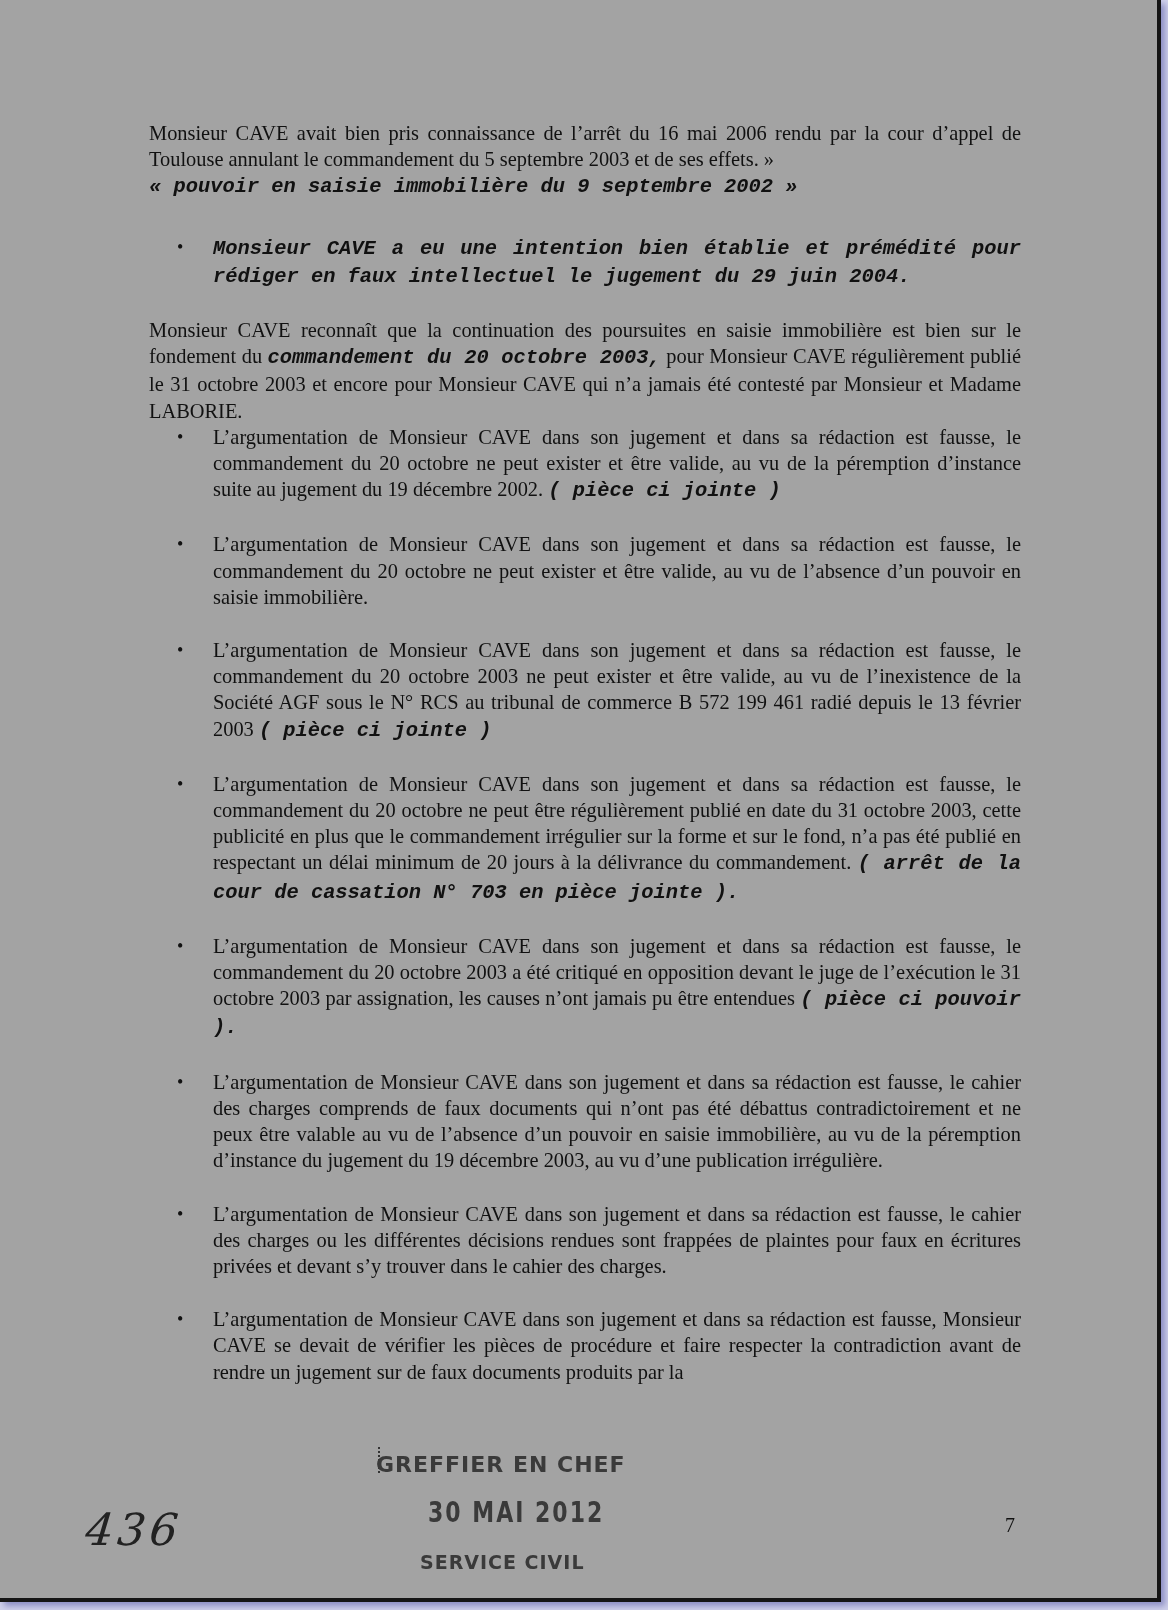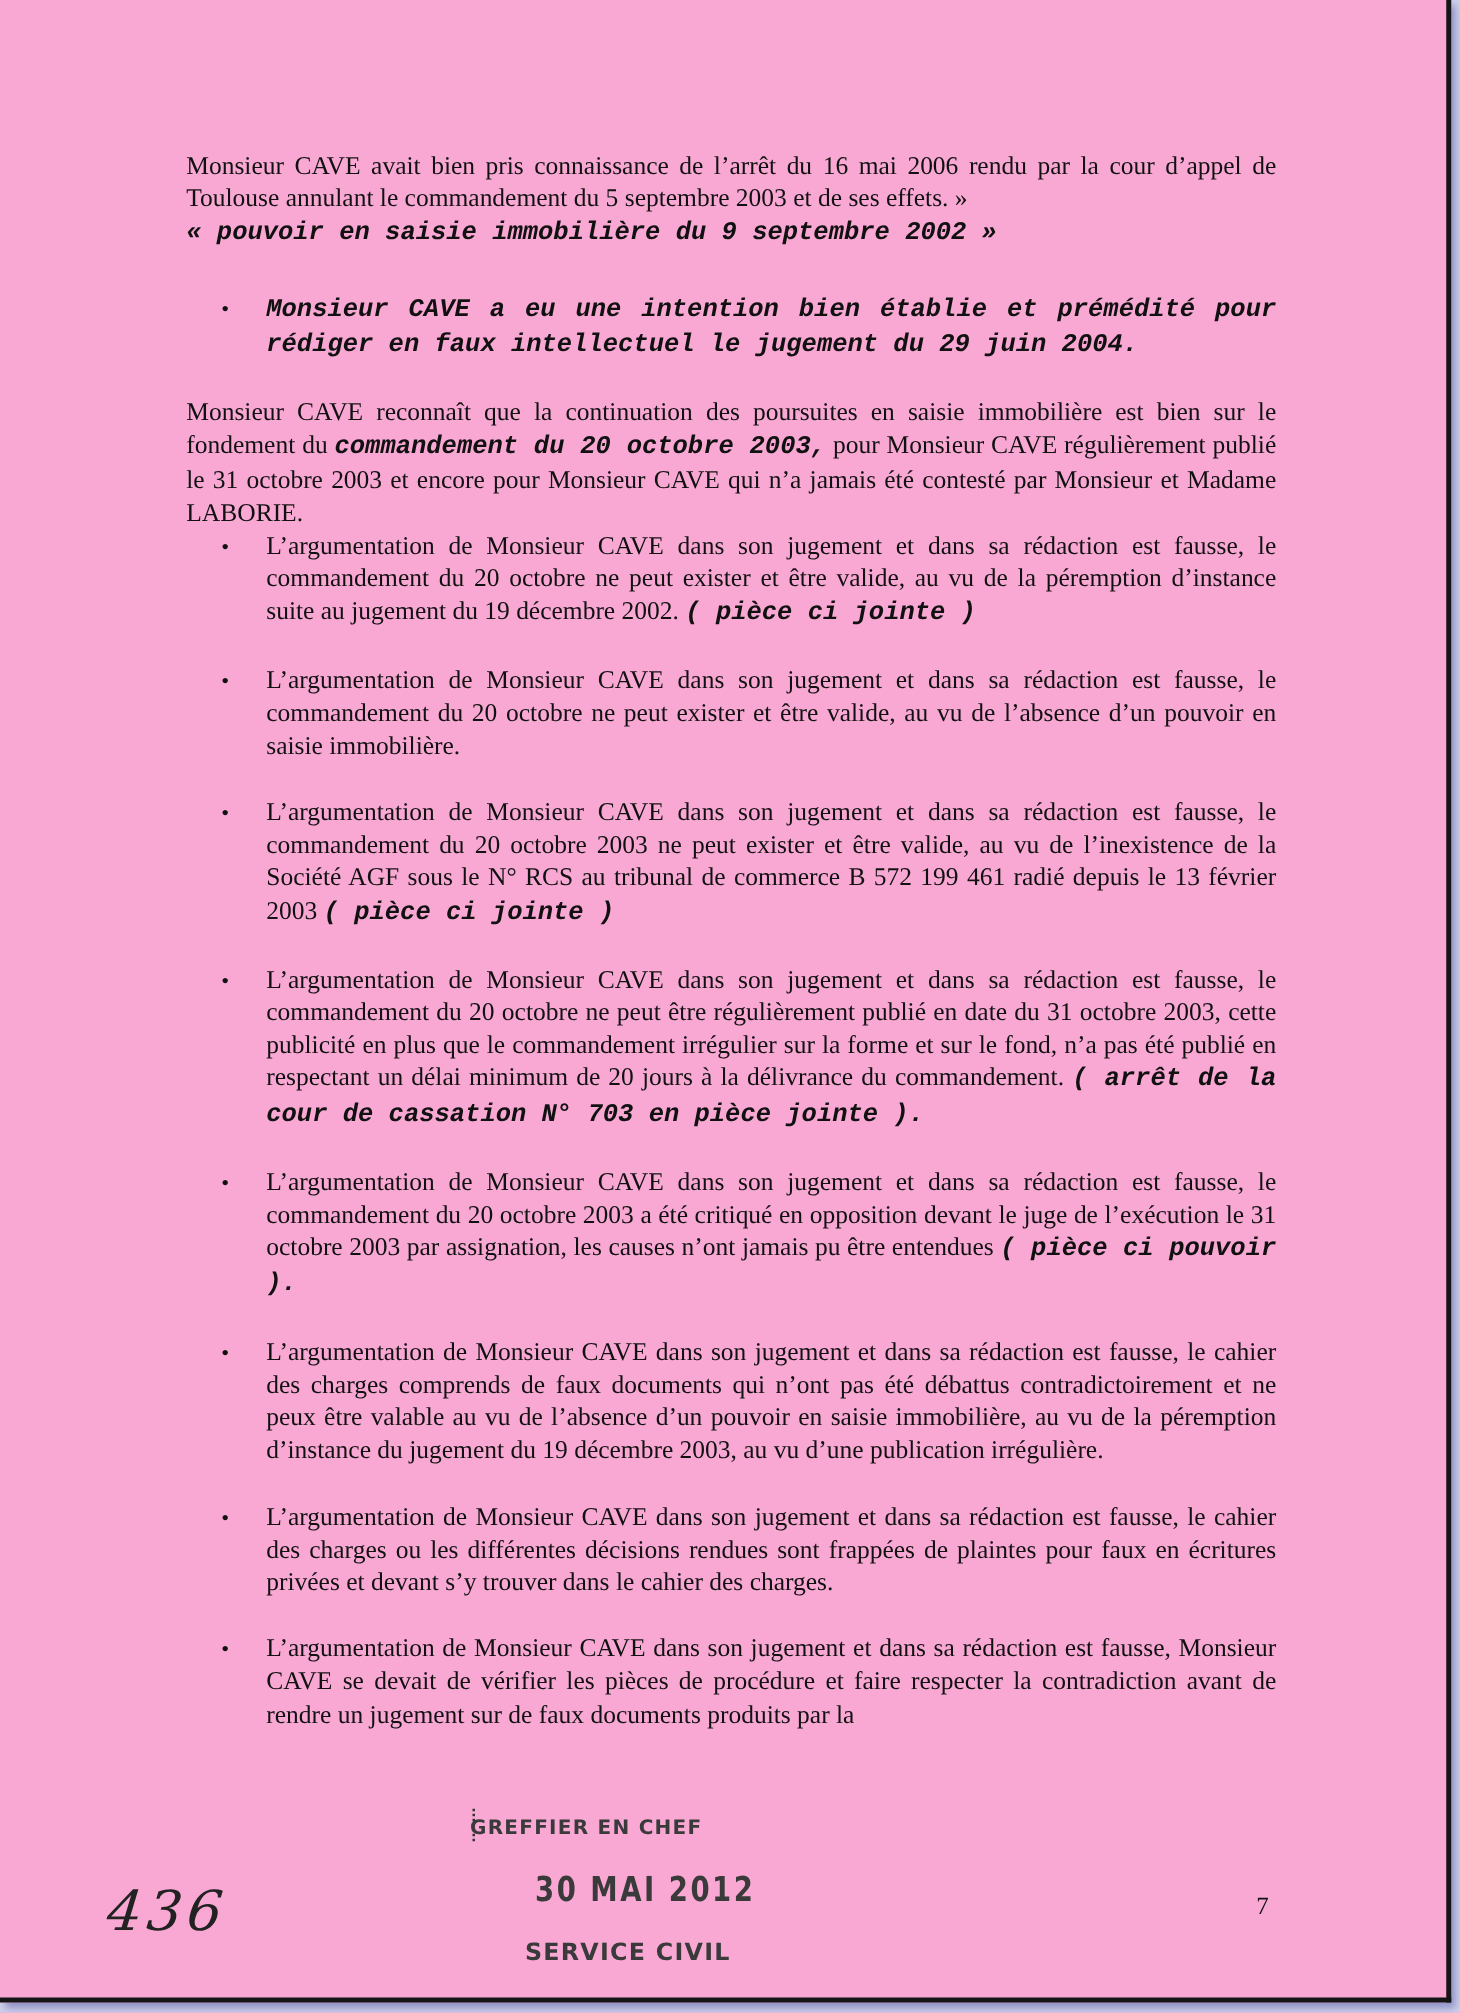--- a/index.html
+++ b/index.html
@@ -5,42 +5,42 @@
   html, body { margin: 0; padding: 0; }
   body {
     width: 1168px; height: 1610px; position: relative; overflow: hidden;
     background: #cfd0ea;
     font-family: "Liberation Serif", serif;
     color: #111;
   }
   .page {
     position: absolute; left: 0; top: 0;
     width: 1157px; height: 1598px;
-    background: #f9a8d4;
+    background: #a3a3a3;
     border-right: 4px solid #151515;
     border-bottom: 4px solid #151515;
     box-shadow: 4px 4px 6px #8d8fc4;
   }
   .content {
     position: absolute; left: 149px; top: 120px; width: 872px;
     font-size: 20.4px; line-height: 26.2px;
   }
   p { margin: 0; text-align: justify; }
   .bi { font-weight: bold; font-style: italic; font-family: Liberation Mono, monospace; }
   ul { margin: 0; padding: 0; list-style: none; }
   li { position: relative; padding-left: 64px; text-align: justify; }
   li .bullet {
     position: absolute; left: 28px; top: 0; font-size: 18px;
   }
   .gap { height: 27px; }
   .stamp {
     position: absolute; font-family: "DejaVu Sans", sans-serif;
     font-weight: bold; color: #3a3a3a; letter-spacing: 1px;
   }
-  .stamp-1 { left: 376px; top: 1452px; font-size: 16px; }
+  .stamp-1 { left: 376px; top: 1452px; font-size: 22px; }
   .stamp-2 { left: 428px; top: 1500px; font-size: 22px; letter-spacing: 2px; transform: scaleY(1.25); }
   .stamp-3 { left: 420px; top: 1551px; font-size: 19px; }
   .stamp-mark {
     position: absolute; left: 378px; top: 1447px; width: 4px; height: 26px;
     border-left: 2px dotted #333;
   }
   .handwritten {
     position: absolute; left: 86px; top: 1504px; font-size: 44px;
     font-family: "DejaVu Serif", serif; font-weight: normal; font-style: italic;
     color: #222; letter-spacing: 4px; transform: skewX(-6deg);

